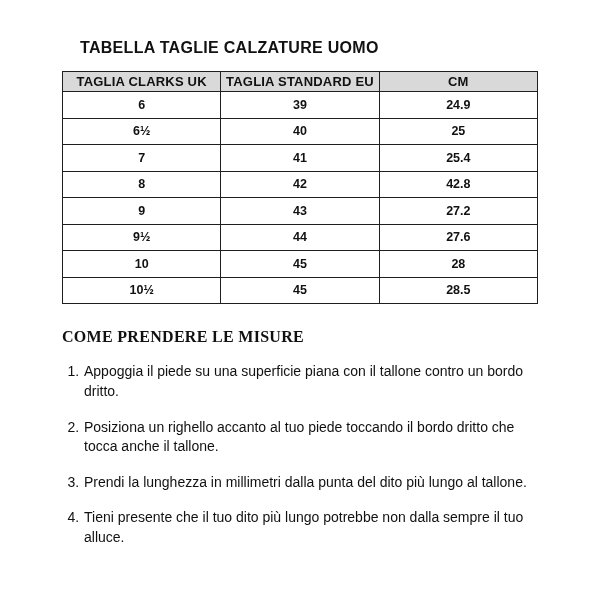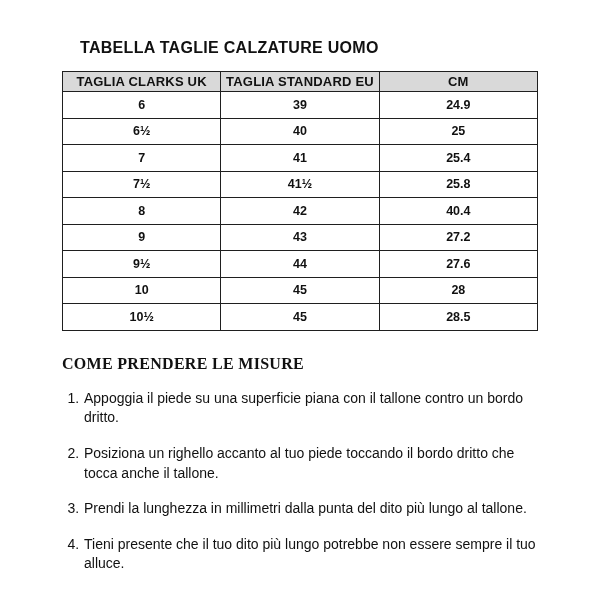--- a/index.html
+++ b/index.html
@@ -89,28 +89,23 @@
           <td>6½</td>
           <td>40</td>
           <td>25</td>
         </tr>
         <tr>
           <td>7</td>
           <td>41</td>
           <td>25.4</td>
         </tr>
         <tr>
-          <td>7½</td>
-          <td>41½</td>
-          <td>25.8</td>
-        </tr>
-        <tr>
           <td>8</td>
           <td>42</td>
-          <td>40.4</td>
+          <td>42.8</td>
         </tr>
         <tr>
           <td>9</td>
           <td>43</td>
           <td>27.2</td>
         </tr>
         <tr>
           <td>9½</td>
           <td>44</td>
           <td>27.6</td>
@@ -127,16 +122,16 @@
         </tr>
       </tbody>
   </table>
 
   <h2 class="section-title">COME PRENDERE LE MISURE</h2>
 
   <ol class="instructions">
       <li>Appoggia il piede su una superficie piana con il tallone contro un bordo dritto.</li>
       <li>Posiziona un righello accanto al tuo piede toccando il bordo dritto che tocca anche il tallone.</li>
       <li>Prendi la lunghezza in millimetri dalla punta del dito più lungo al tallone.</li>
-      <li>Tieni presente che il tuo dito più lungo potrebbe non essere sempre il tuo alluce.</li>
+      <li>Tieni presente che il tuo dito più lungo potrebbe non dalla sempre il tuo alluce.</li>
     </ol>
 
 </div>
 
 </body></html>

